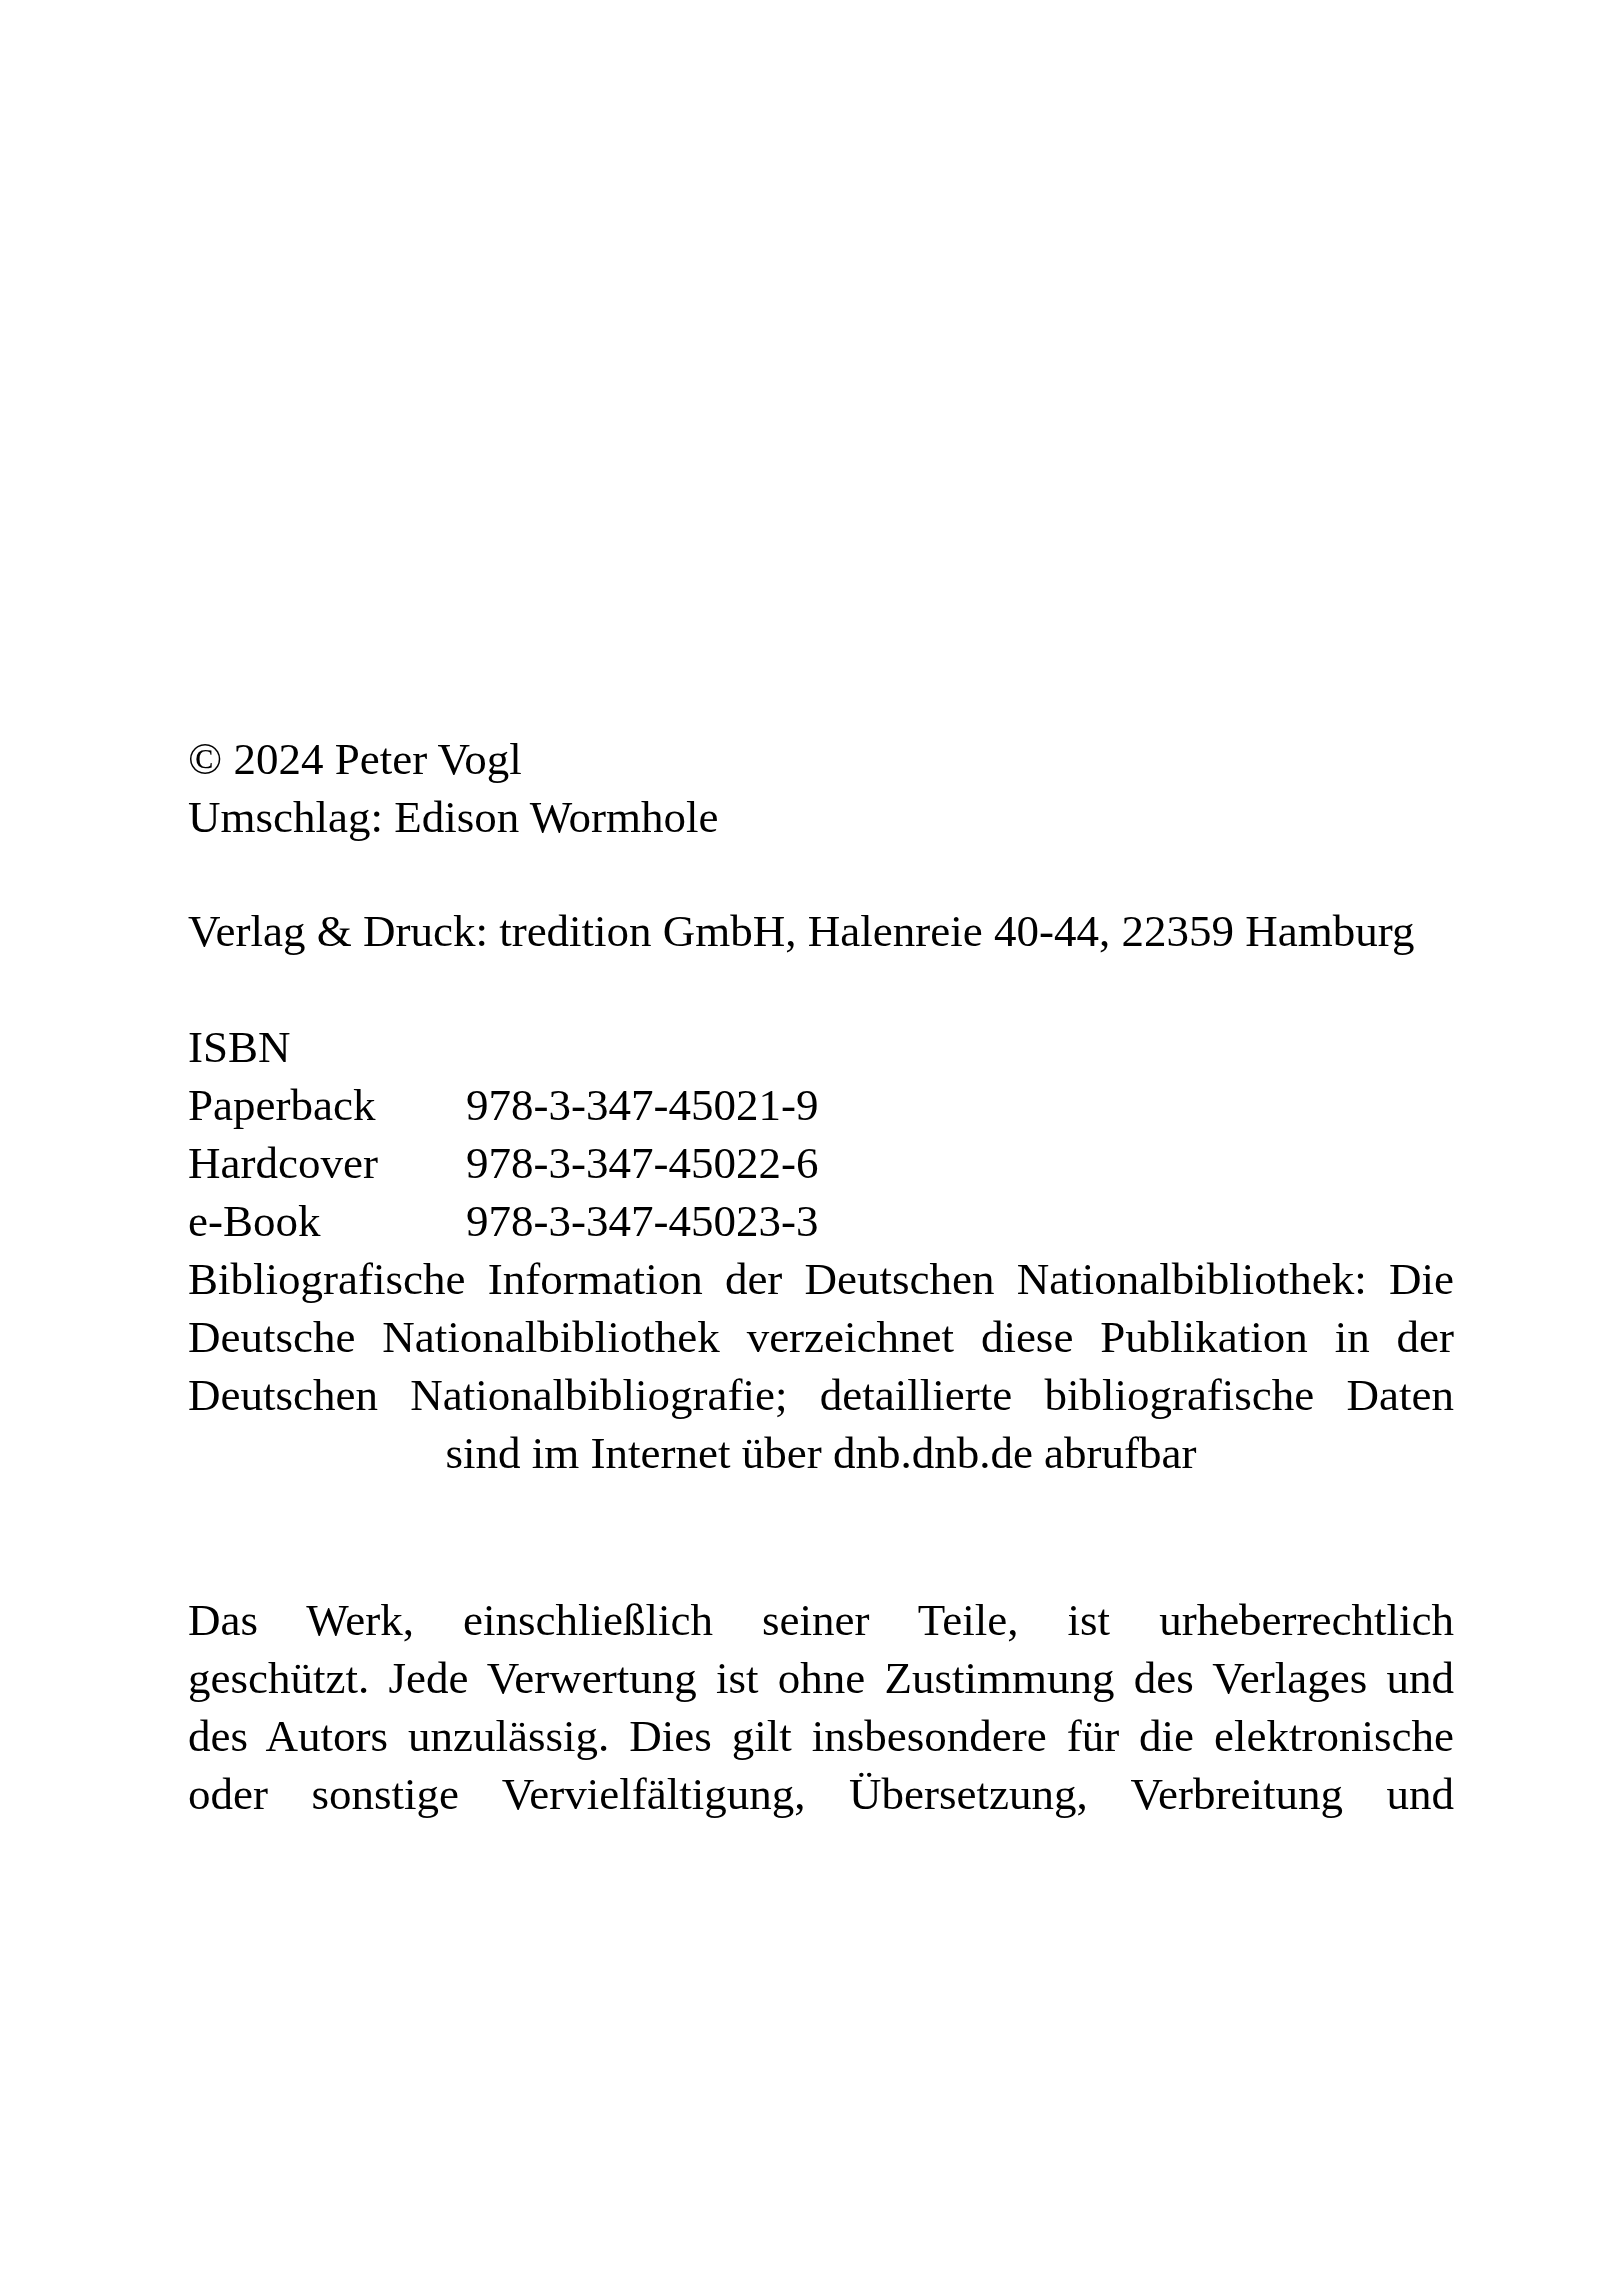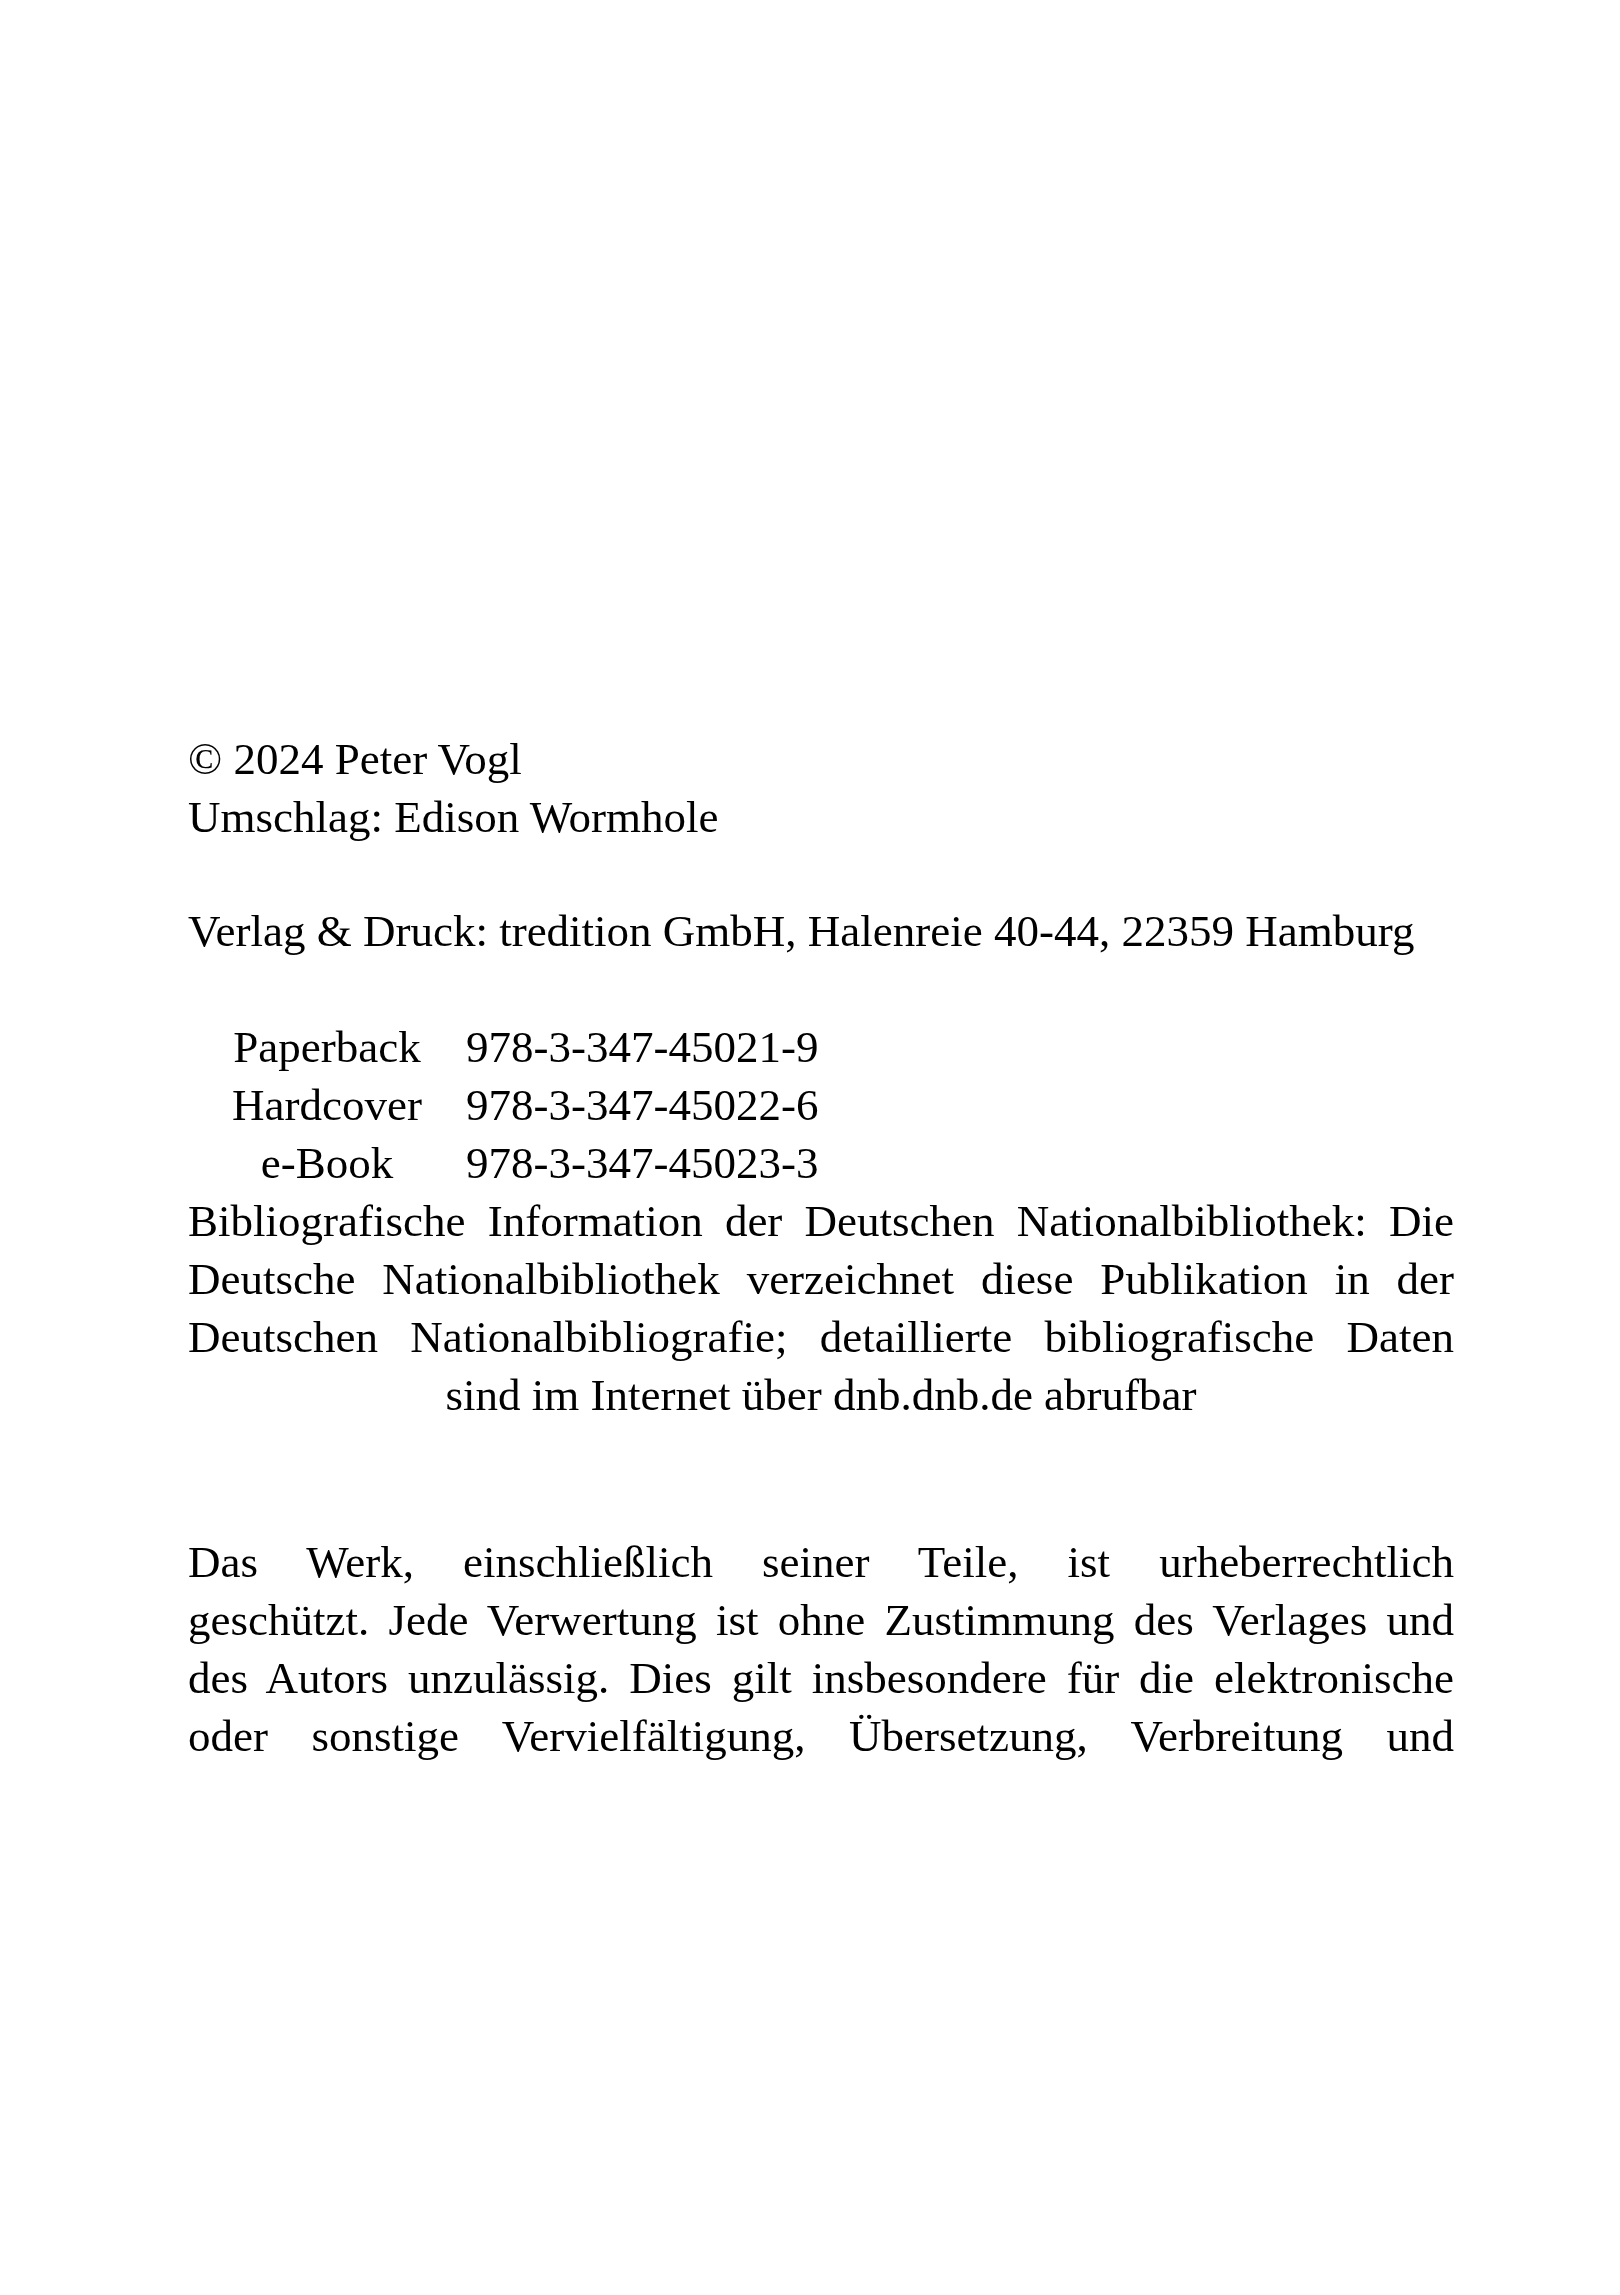--- a/index.html
+++ b/index.html
@@ -34,40 +34,41 @@
     text-align: justify;
     text-align-last: justify;
   }
   .lline {
     white-space: nowrap;
     text-align: center;
   }
   .publisher-block { margin-top: 56px; }
   .isbn-block { margin-top: 58px; }
   .isbn-row { display: flex; }
-  .isbn-format { width: 278px; flex: 0 0 278px; text-align: center; }
+  .isbn-format { width: 278px; flex: 0 0 278px; }
   .dnb-block { }
   .notice-block { margin-top: 109px; }
 </style>
 </head>
 <body>
 
 <div class="page">
   <div class="column">
 
     <div class="credits-block">
       <div class="line">© 2024 Peter Vogl</div>
       <div class="line">Umschlag: Edison Wormhole</div>
     </div>
 
     <div class="publisher-block">
       <div class="line">Verlag &amp; Druck: tredition GmbH, Halenreie 40-44, 22359 Hamburg</div>
     </div>
 
     <div class="isbn-block">
+      <div class="line">ISBN</div>
 
       <div class="isbn-row">
         <div class="isbn-format line">Paperback</div>
         <div class="isbn-number line">978-3-347-45021-9</div>
       </div>
 
       <div class="isbn-row">
         <div class="isbn-format line">Hardcover</div>
         <div class="isbn-number line">978-3-347-45022-6</div>
       </div>

